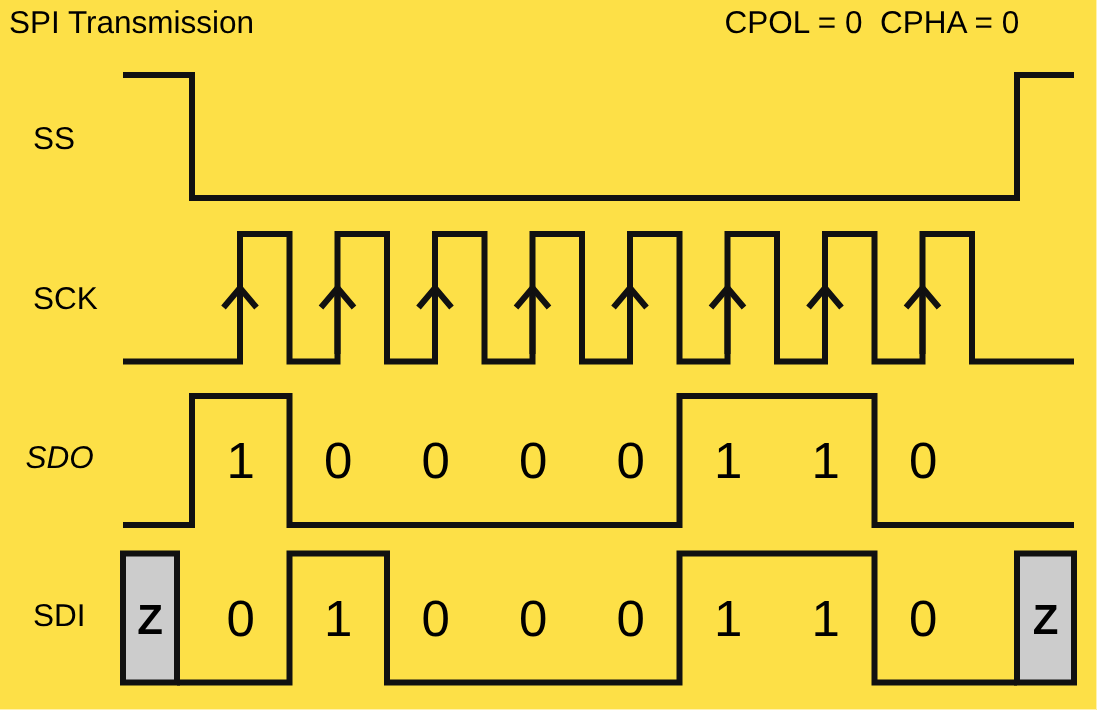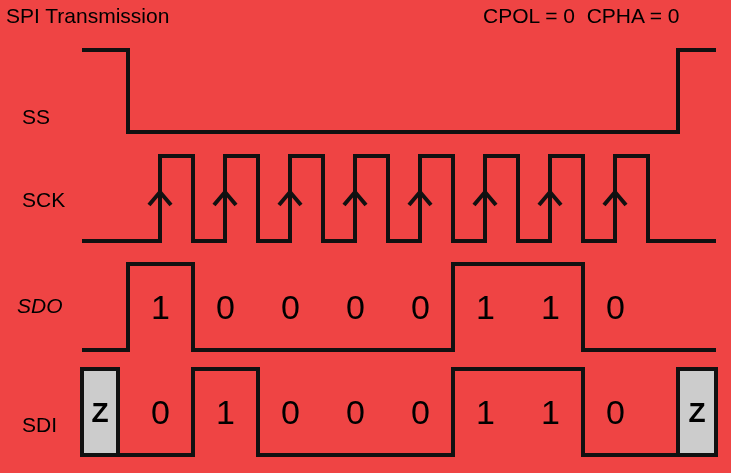--- a/index.html
+++ b/index.html
@@ -4,21 +4,21 @@
 <style>
   html, body {
     margin: 0;
     padding: 0;
     background: #ffffff;
   }
   #diagram-root {
     position: relative;
     width: 731px;
     height: 473px;
-    background: #ef4444;
+    background: #fde047;
     font-family: "Liberation Sans", sans-serif;
     overflow: hidden;
   }
   .title-text {
     position: absolute;
     font-size: 21px;
     color: #000000;
     white-space: pre;
   }
   #title-label { left: 6px; top: 4px; }
@@ -73,27 +73,27 @@
 </style>
 </head>
 <body>
 
 <div id="diagram-root">
 
   <div class="title-text" id="title-label">SPI Transmission</div>
 
   <div class="title-text" id="mode-label">CPOL = 0  CPHA = 0</div>
 
-  <div class="signal-name" id="label-ss" style="left: 22px; top: 81px; margin-top: 24px;">SS</div>
+  <div class="signal-name" id="label-ss" style="left: 22px; top: 81px;">SS</div>
 
   <div class="signal-name" id="label-sck" style="left: 22px; top: 188px;">SCK</div>
 
   <div class="signal-name" id="label-sdo" style="left: 17px; top: 294px; font-style: italic;">SDO</div>
 
-  <div class="signal-name" id="label-sdi" style="left: 22px; top: 413px;">SDI</div>
+  <div class="signal-name" id="label-sdi" style="left: 22px; top: 399px;">SDI</div>
 
   <svg id="wave-canvas" viewBox="0 0 731 473">
     <g id="layer-ss">
         <path d="M82 50 L128 50 L128 132 L678 132 L678 50 L716 50" class="wave-path"></path>
       </g>
     <g id="layer-sck">
         <path d="M82 241 L160 241 L160 156 L193 156 L193 241 L225 241 L225 156 L258 156 L258 241 L290 241 L290 156 L323 156 L323 241 L355 241 L355 156 L388 156 L388 241 L420 241 L420 156 L453 156 L453 241 L485 241 L485 156 L518 156 L518 241 L550 241 L550 156 L583 156 L583 241 L615 241 L615 156 L648 156 L648 241 L716 241" class="wave-path"></path>
         <g>
           <line x1="160" y1="236" x2="160" y2="192" class="edge-arrow"></line>
           <path d="M149 205 L160 192 L171 205" class="edge-arrow"></path>

